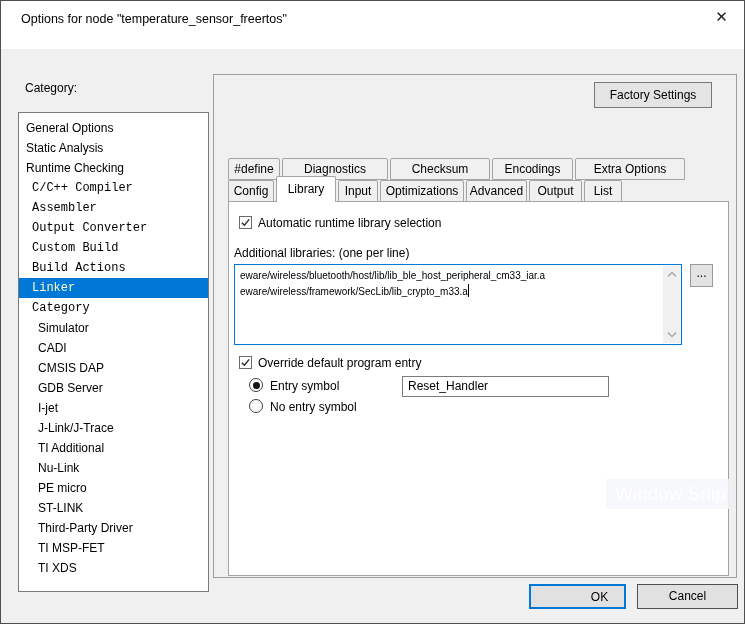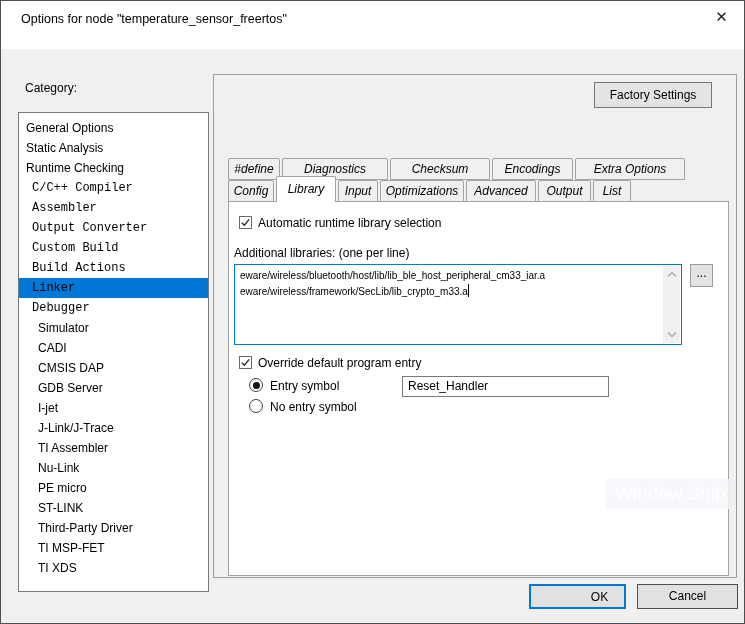--- a/index.html
+++ b/index.html
@@ -28,32 +28,32 @@
   
   .category-label { position:absolute; left:24px; top:80px; font-size:12px; }
   .listbox {
     position:absolute; left:17px; top:111px; width:191px; height:480px;
     background:#fff; border:1px solid #7a7a7a; padding-top:5px; overflow:hidden;
   }
   .list-item { height:20px; line-height:20px; white-space:nowrap; cursor:default; }
   .ind0 { padding-left:7px; }
   .ind1 { padding-left:13px;font-family:Liberation Mono, monospace; }
   .ind2 { padding-left:19px; }
-  .list-item.selected { background:#0078d7; color:#000000; }
+  .list-item.selected { background:#0078d7; color:#fef9c3; }
   
   .groupbox {
     position:absolute; left:212px; top:73px; width:524px; height:504px;
     border:1px solid #9d9d9d;
   }
   .factory-btn {
     position:absolute; left:593px; top:81px; width:118px; height:26px;
     background:#e4e4e4; border:1px solid #777; text-align:center; line-height:24px;
   }
   
-  .tabrow { position:absolute; display:flex; align-items:flex-end;font-style:italic; }
+  .tabrow { position:absolute; display:flex; align-items:flex-end; }
   .tabrow1 { left:227px; top:157px; height:22px; }
   .tabrow2 { left:227px; top:179px; height:22px; }
   .tab {
     height:22px; line-height:21px; text-align:center;
     background:#f0f0f0; border:1px solid #a3a3a3; margin-right:2px;
     border-top-left-radius:2px; border-top-right-radius:2px; white-space:nowrap;
   }
   .tab.active {
     position:relative; top:0px; height:26px; line-height:24px;
     background:#ffffff; border-bottom:none; z-index:3;
@@ -132,28 +132,28 @@
   <div class="listbox">
     <div class="list-item ind0">General Options</div>
     <div class="list-item ind0">Static Analysis</div>
     <div class="list-item ind0">Runtime Checking</div>
     <div class="list-item ind1">C/C++ Compiler</div>
     <div class="list-item ind1">Assembler</div>
     <div class="list-item ind1">Output Converter</div>
     <div class="list-item ind1">Custom Build</div>
     <div class="list-item ind1">Build Actions</div>
     <div class="list-item ind1 selected">Linker</div>
-    <div class="list-item ind1">Debugger</div>
+    <div class="list-item ind1">Category</div>
     <div class="list-item ind2">Simulator</div>
     <div class="list-item ind2">CADI</div>
     <div class="list-item ind2">CMSIS DAP</div>
     <div class="list-item ind2">GDB Server</div>
     <div class="list-item ind2">I-jet</div>
     <div class="list-item ind2">J-Link/J-Trace</div>
-    <div class="list-item ind2">TI Assembler</div>
+    <div class="list-item ind2">TI Additional</div>
     <div class="list-item ind2">Nu-Link</div>
     <div class="list-item ind2">PE micro</div>
     <div class="list-item ind2">ST-LINK</div>
     <div class="list-item ind2">Third-Party Driver</div>
     <div class="list-item ind2">TI MSP-FET</div>
     <div class="list-item ind2">TI XDS</div>
   </div>
 
   <div class="groupbox"></div>
 
@@ -165,21 +165,21 @@
     <div class="tab" style="width:100px">Checksum</div>
     <div class="tab" style="width:81px">Encodings</div>
     <div class="tab" style="width:110px">Extra Options</div>
   </div>
 
   <div class="tabrow tabrow2">
     <div class="tab" style="width:46px">Config</div>
     <div class="tab active" style="width:60px">Library</div>
     <div class="tab" style="width:40px">Input</div>
     <div class="tab" style="width:84px">Optimizations</div>
-    <div class="tab" style="width:70px">Advanced</div>
+    <div class="tab" style="width:61px">Advanced</div>
     <div class="tab" style="width:53px">Output</div>
     <div class="tab" style="width:38px">List</div>
   </div>
 
   <div class="pane">
 
     <div class="checkbox cb1">
       <span>
         <svg width="11" height="11" viewBox="0 0 12 12">
             <path d="M2 6.2l2.8 2.8L10 2.6" stroke="#2b2b2b" stroke-width="1.5" fill="none"></path>

